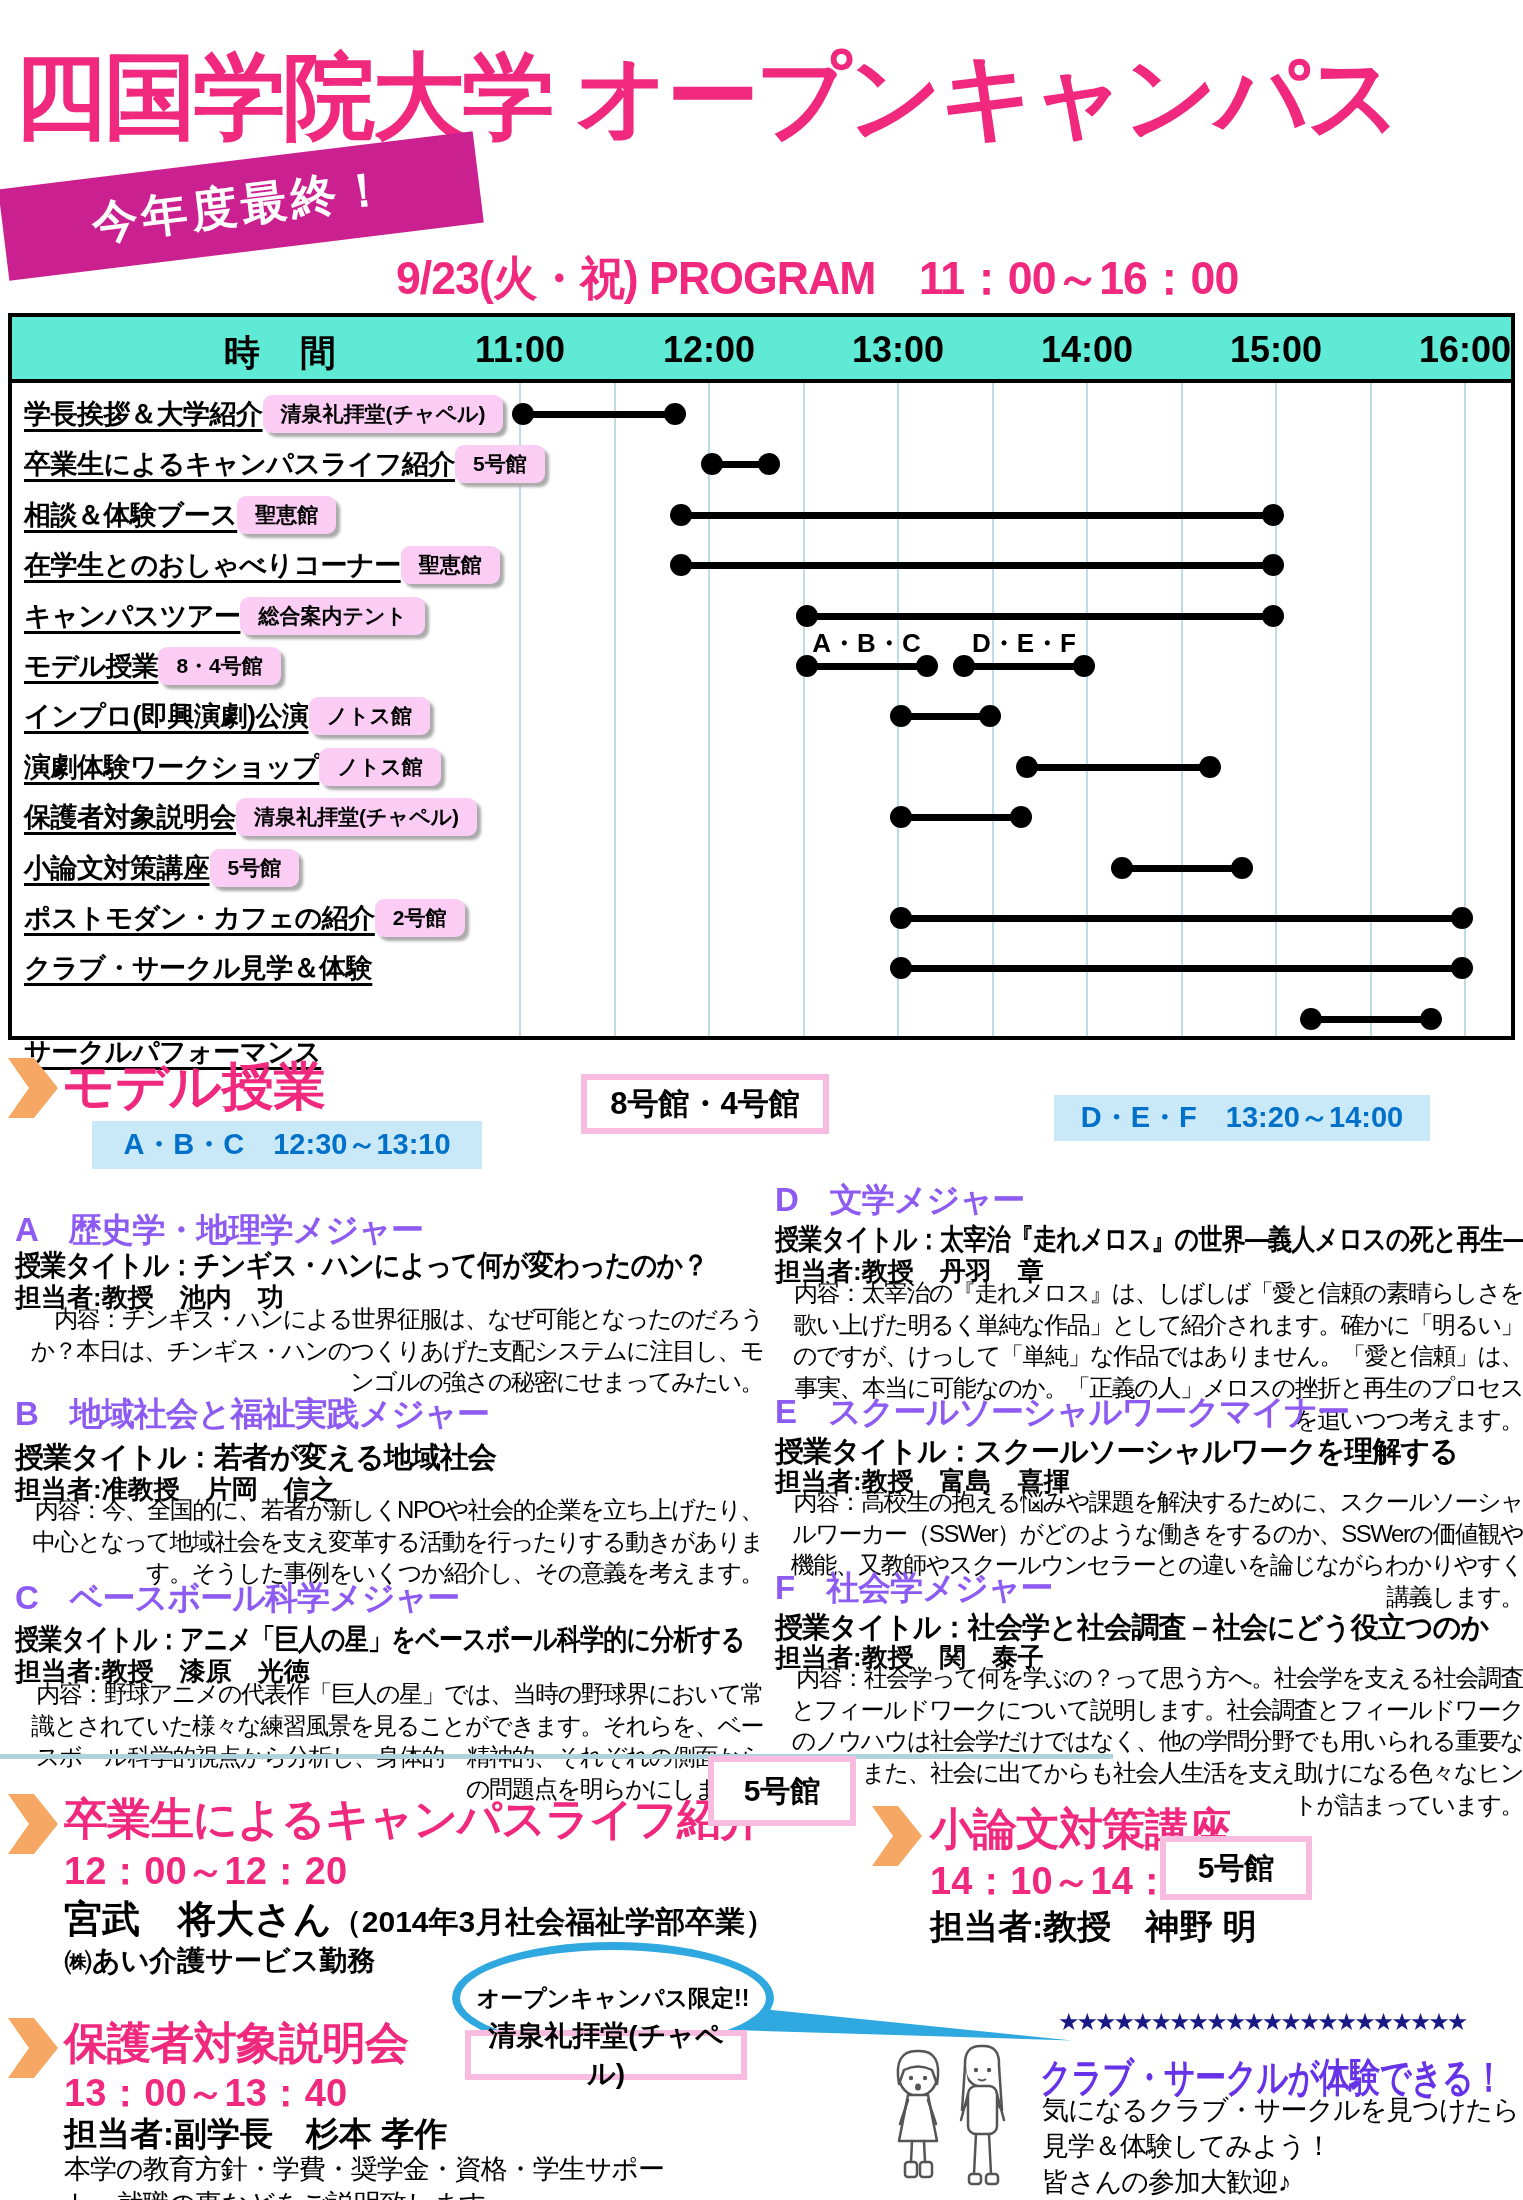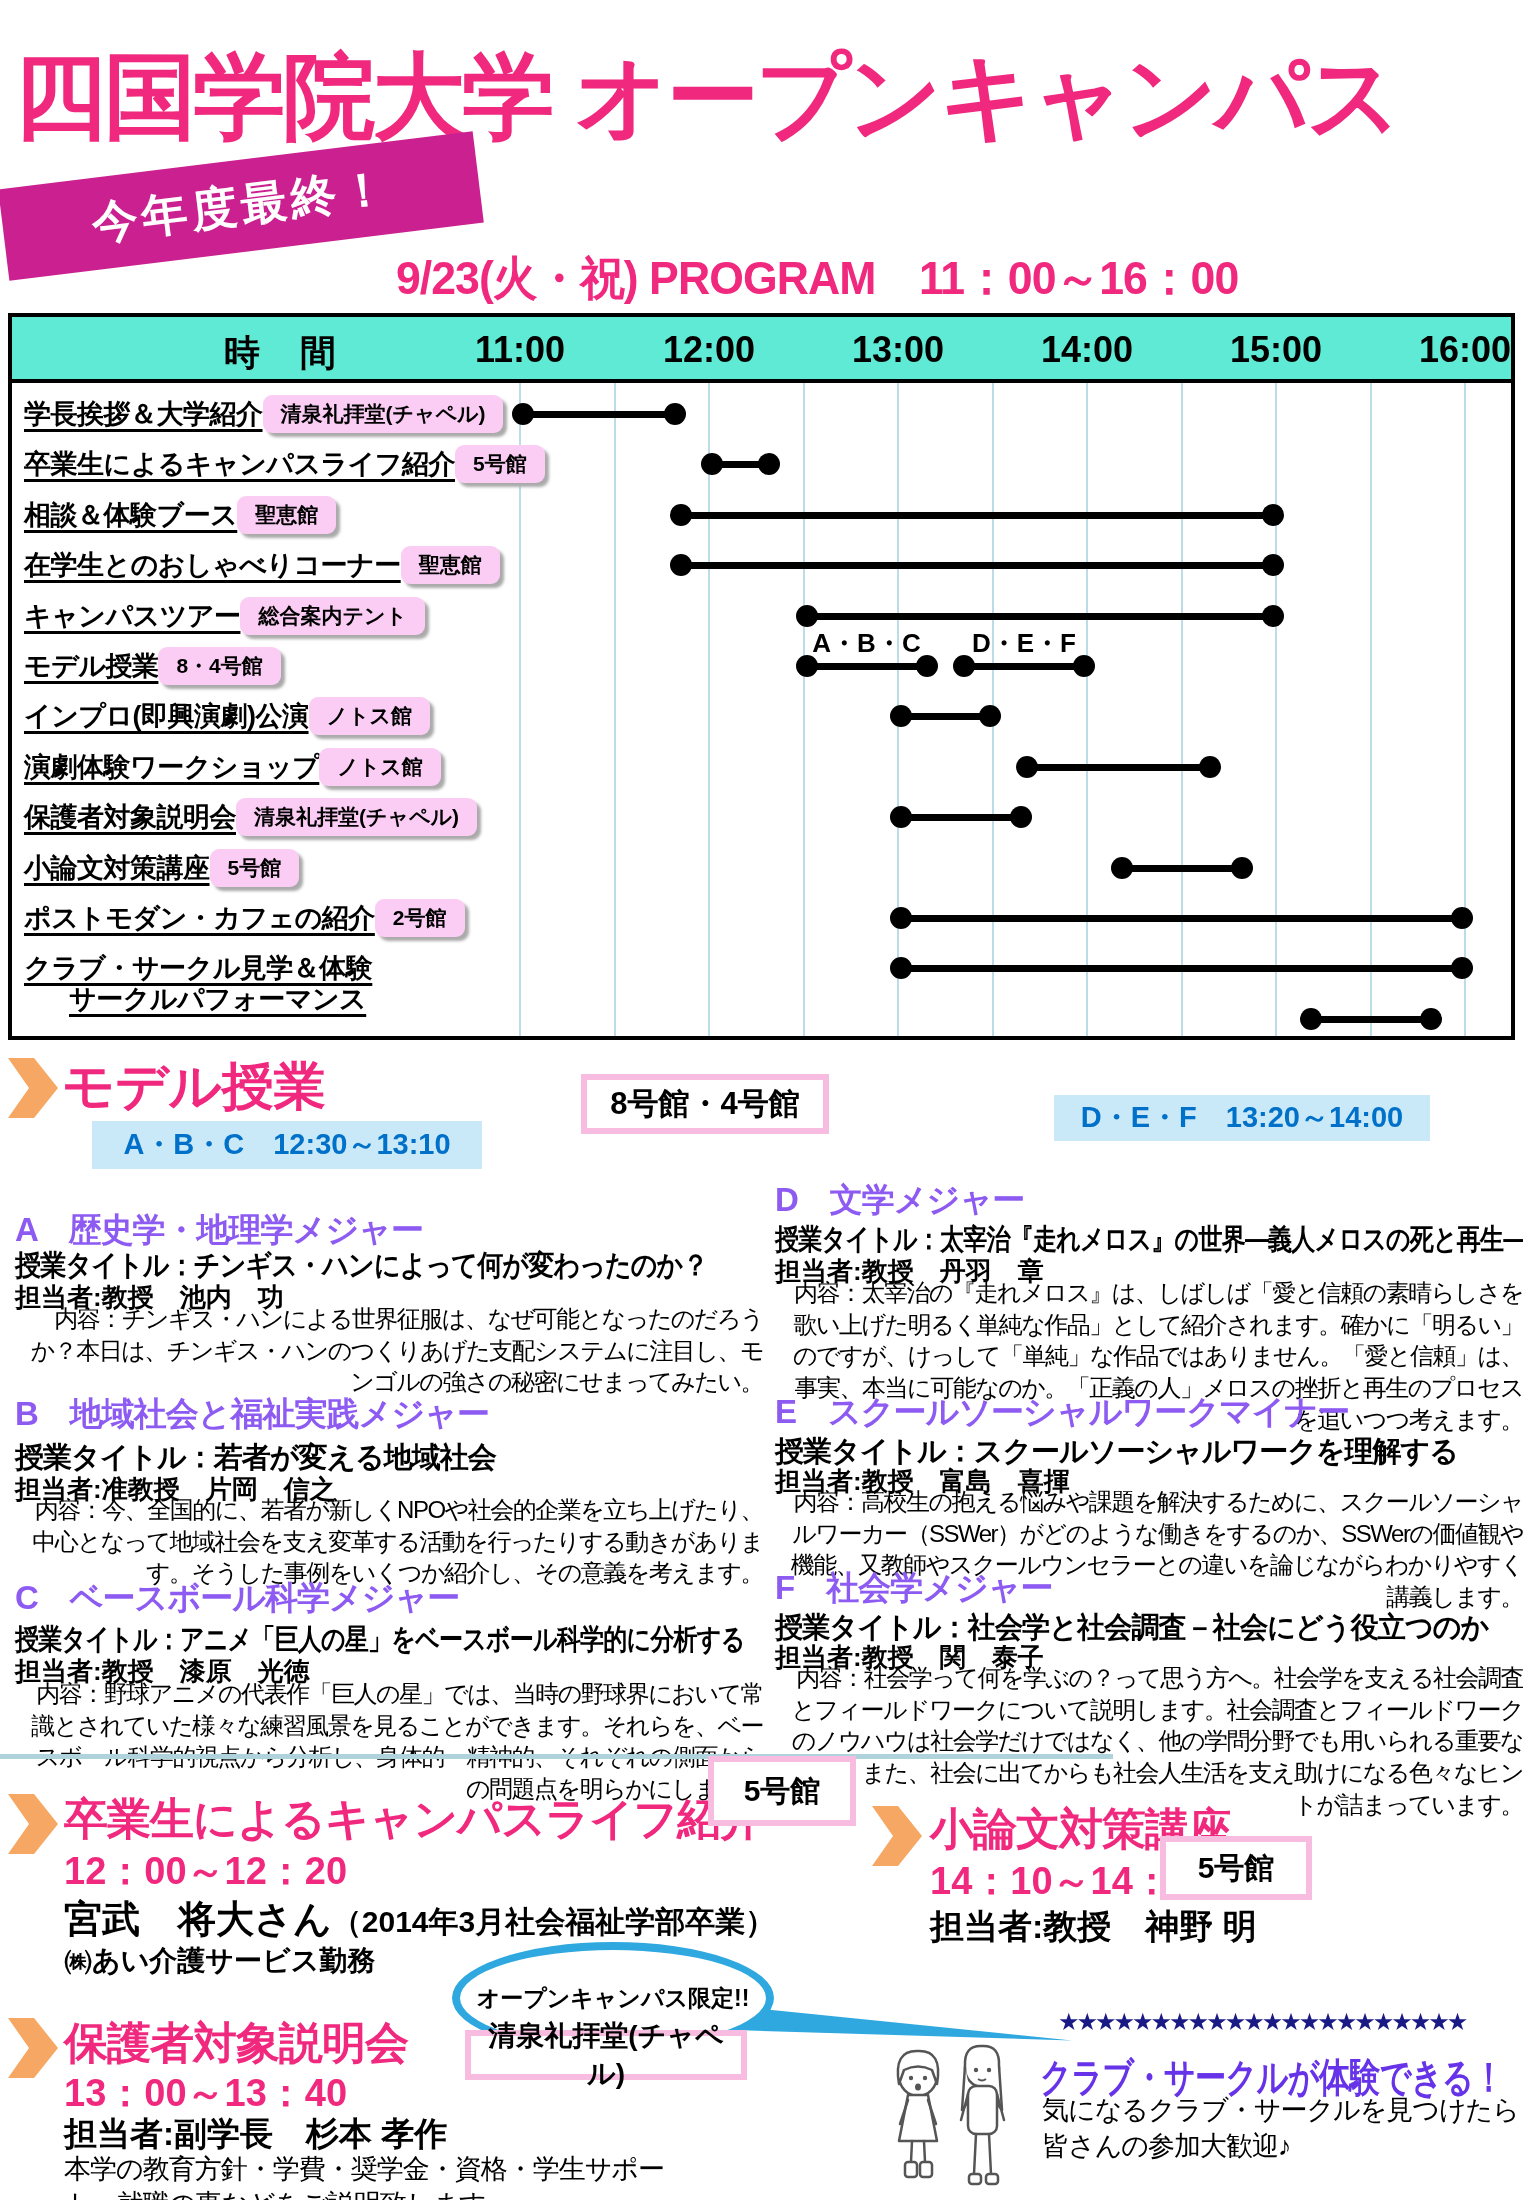--- a/index.html
+++ b/index.html
@@ -191,21 +191,21 @@
       <div class="srow" style="top: 578px;">
     <span class="rlabel">ポストモダン・カフェの紹介</span>
     <span class="venue-chip">2号館</span>
   </div>
       <div class="gbar" style="left: 886px; width: 567px; top: 598px;"></div>
       <div class="srow" style="top: 628.4px;">
     <span class="rlabel">クラブ・サークル見学＆体験</span>
 
   </div>
       <div class="gbar" style="left: 886px; width: 567px; top: 648.4px;"></div>
-      <div class="srow" style="top: 659px; margin-left: 45px;">
+      <div class="srow" style="top: 712px;">
     <span class="rlabel">サークルパフォーマンス</span>
 
   </div>
       <div class="gbar" style="left: 1295.5px; width: 126px; top: 698.8px;"></div>
     </div>
 </div>
 
 <div class="abs chev" style="left:8px;top:1058px;"></div>
 <div class="abs sec-title" style="left:62px;top:1052px;font-size:52px;">モデル授業</div>
 <div class="abs pink-box" style="left:581px;top:1074px;width:248px;height:60px;font-size:31px;">8号館・4号館</div>
@@ -266,20 +266,21 @@
 <div class="abs sec-title b-title" style="left:64px;top:2014px;">保護者対象説明会</div>
 <div class="abs pink-box" style="left:465px;top:2030px;width:282px;height:50px;font-size:28px;">清泉礼拝堂(チャペル)</div>
 <div class="abs b-time" style="left:64px;top:2068px;">13：00～13：40</div>
 <div class="abs b-strong" style="left:64px;top:2112px;font-size:33px;">担当者:副学長　杉本 孝作</div>
 <div class="abs" style="left:64px;top:2152px;width:650px;font-size:27px;line-height:1.3;letter-spacing:-1px;">本学の教育方針・学費・奨学金・資格・学生サポート・就職の事などをご説明致します。</div>
 
 <div class="abs stars">★★★★★★★★★★★★★★★★★★★★★★</div>
 <div class="abs club-head">クラブ・サークルが体験できる！</div>
 <div class="abs club-lines">
   <div>気になるクラブ・サークルを見つけたら</div>
+  <div>見学＆体験してみよう！</div>
   <div>皆さんの参加大歓迎♪</div>
 </div>
 
 <svg class="abs" style="left:876px;top:2040px;" width="162" height="158" viewBox="0 0 162 158">
   <g fill="#fff" stroke="#555" stroke-width="2.5" stroke-linecap="round" stroke-linejoin="round">
 
     <ellipse cx="42" cy="36" rx="19" ry="20"></ellipse>
     <path d="M23,44 Q17,10 42,11 Q67,10 61,44 L56,30 Q42,23 28,30 Z"></path>
     <path d="M32,55 L52,55 L61,101 L23,101 Z"></path>
     <path d="M32,60 L24,84 M52,60 L60,84"></path>

